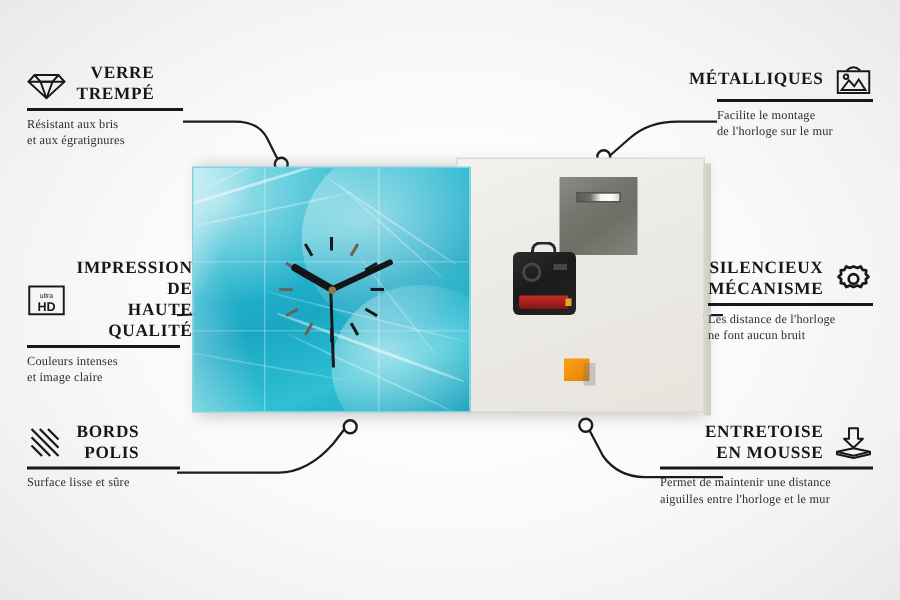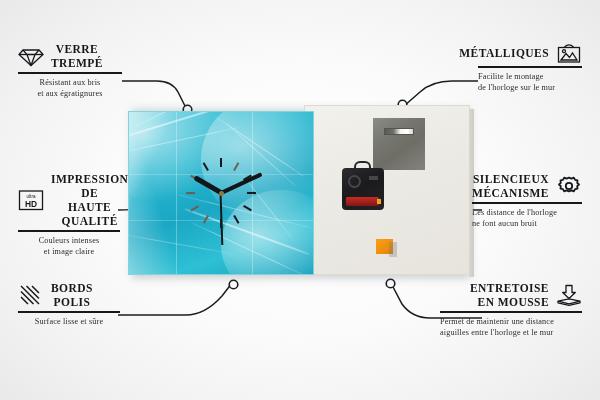--- a/index.html
+++ b/index.html
@@ -21,30 +21,29 @@
   .cal-head.right { justify-content:flex-end; }
   .cal-title {
     font-family:"Liberation Serif", serif;
     font-weight:bold;
     font-size:11.5px;
     letter-spacing:.45px;
     line-height:1.22;
     color:#15171a;
     text-transform:uppercase;
   }
-  .cal-title.l { text-align:center; }
+  .cal-title.l { text-align:right; }
   .cal-title.r { text-align:right; }
   .rule { height:1.6px; background:#16181b; margin:2px 0 3px; }
   .cal-sub {
     font-family:"Liberation Serif", serif;
     font-size:8.2px;
     line-height:1.35;
     color:#2a2c30;
     letter-spacing:.15px;
-    text-align:center;
   }
   .cal-sub.r { text-align:left; }
 
   .ico { width:26px; height:22px; flex:0 0 auto; display:block; }
 
   
   #product { position:absolute; left:128px; top:105px; width:344px; height:172px; }
 
   .panel-shadow {
     position:absolute; left:4px; top:5px; width:338px; height:168px;

